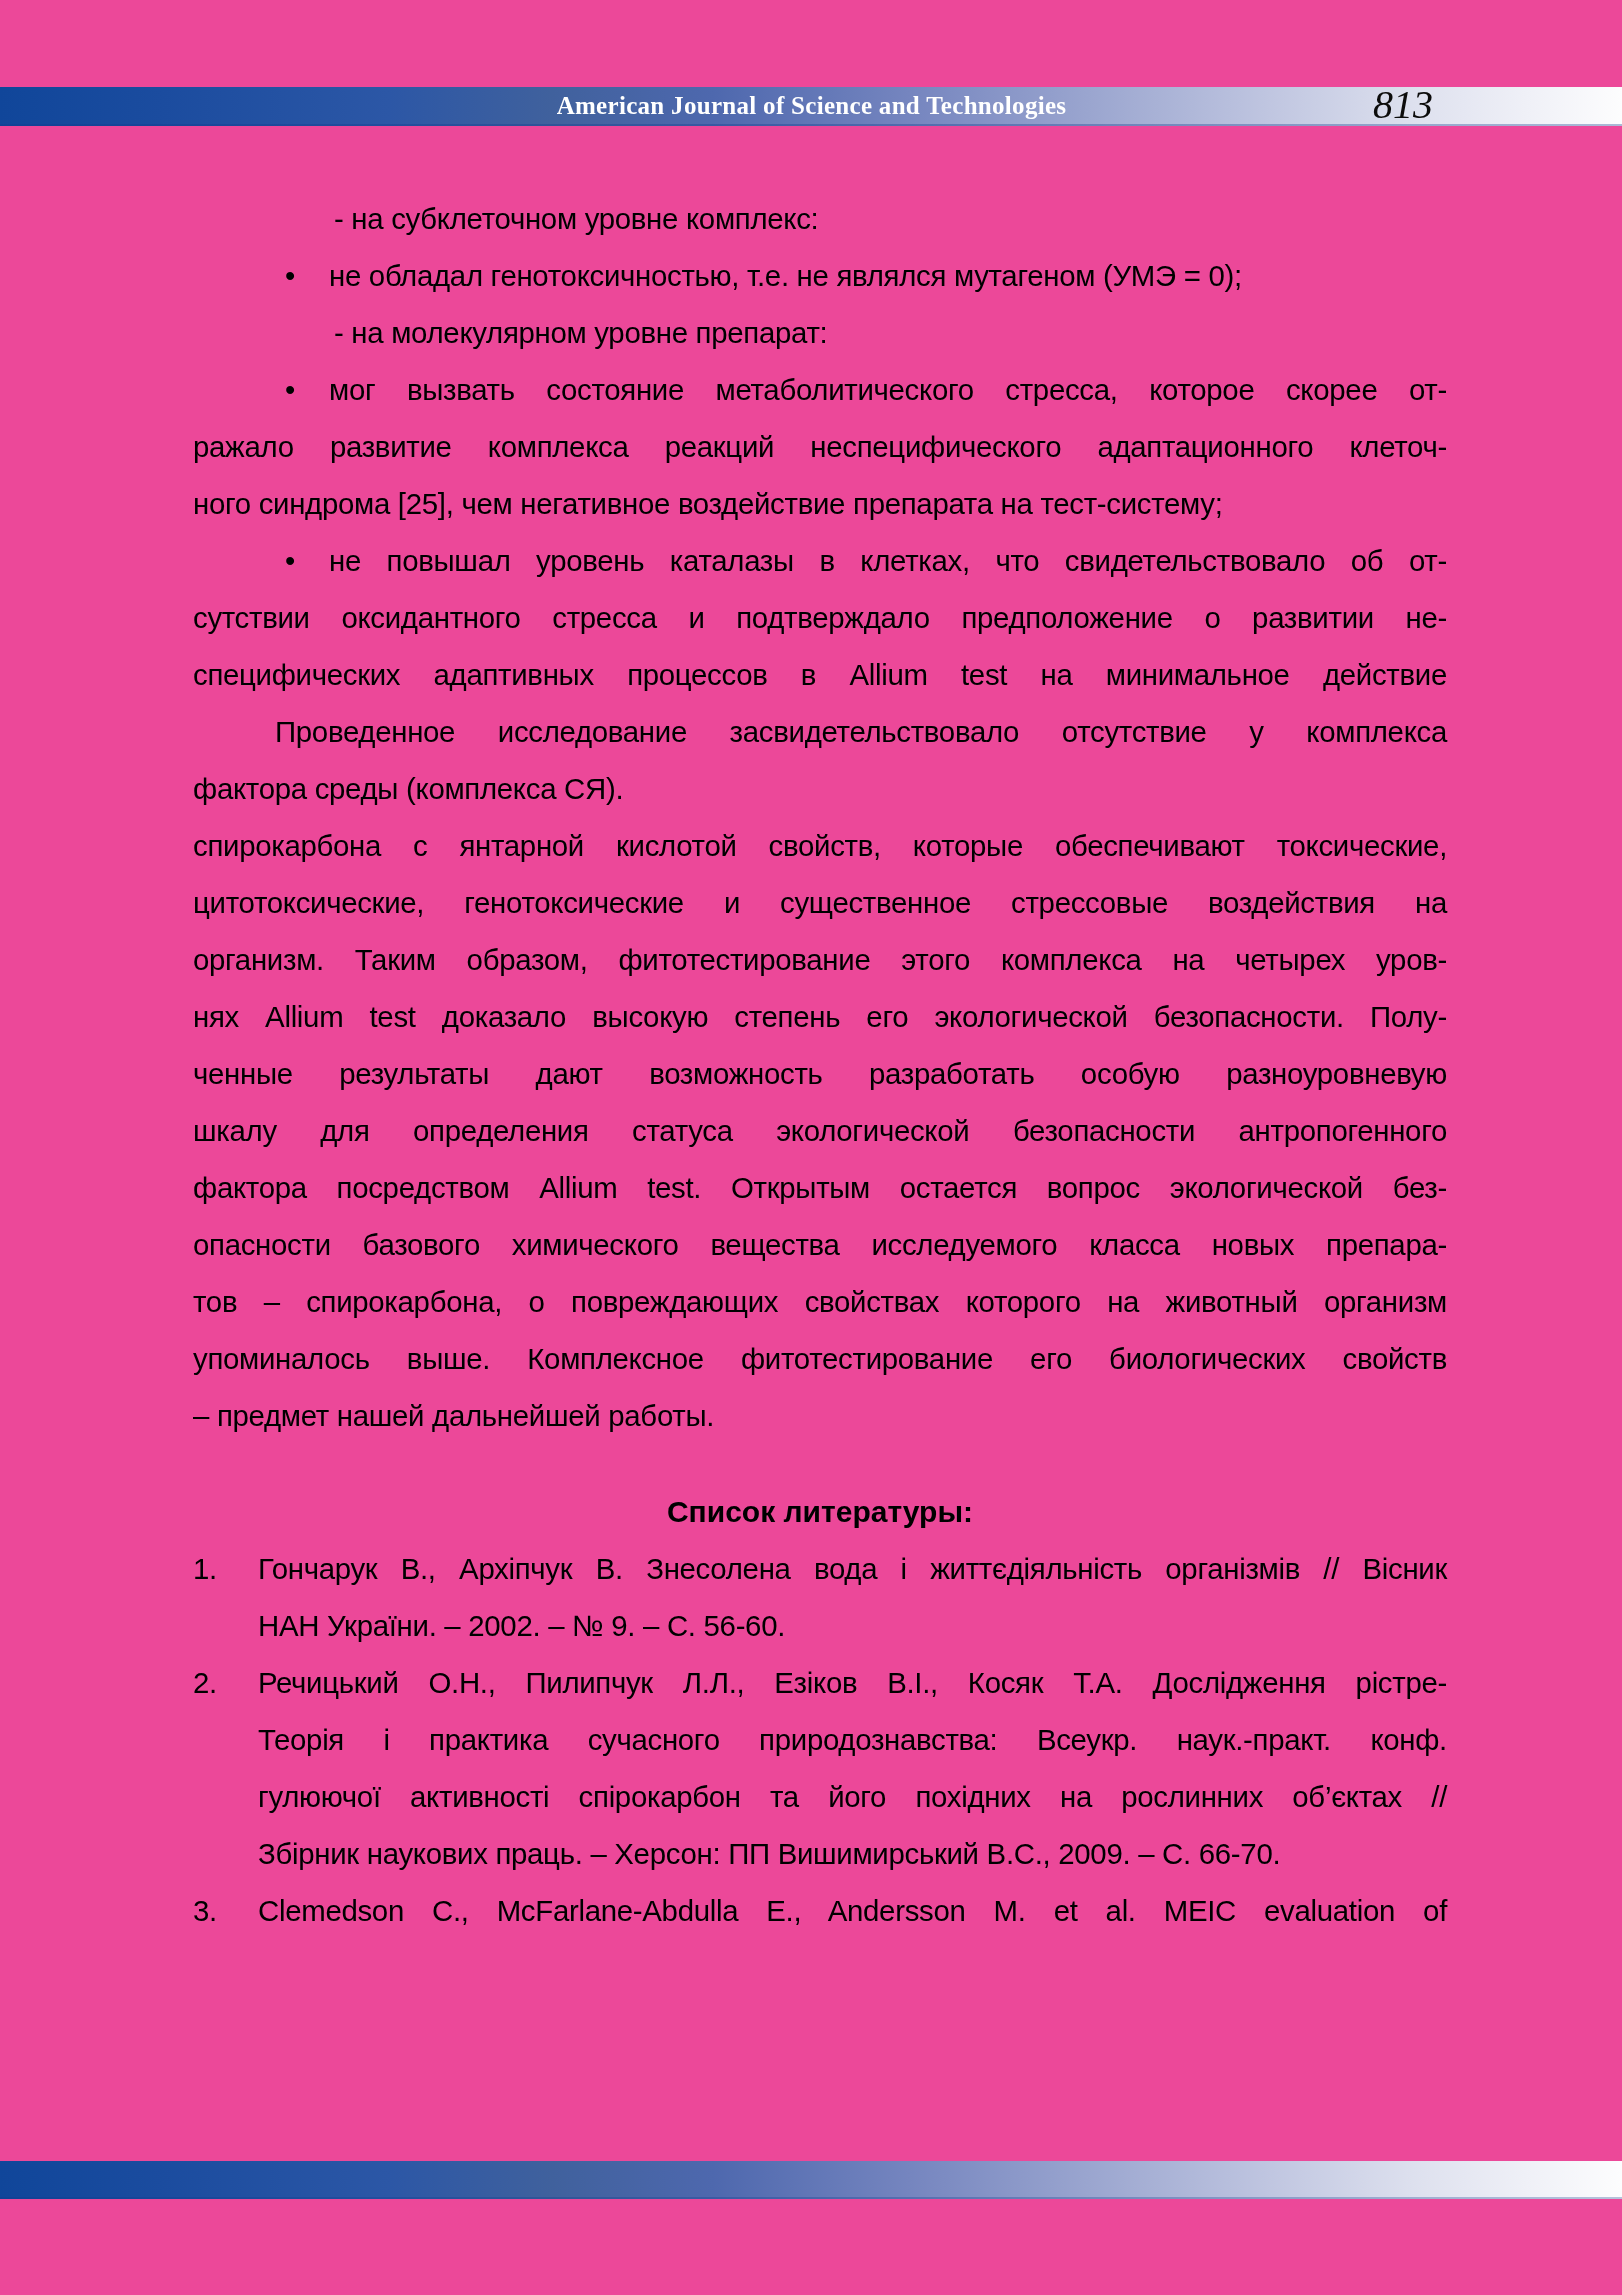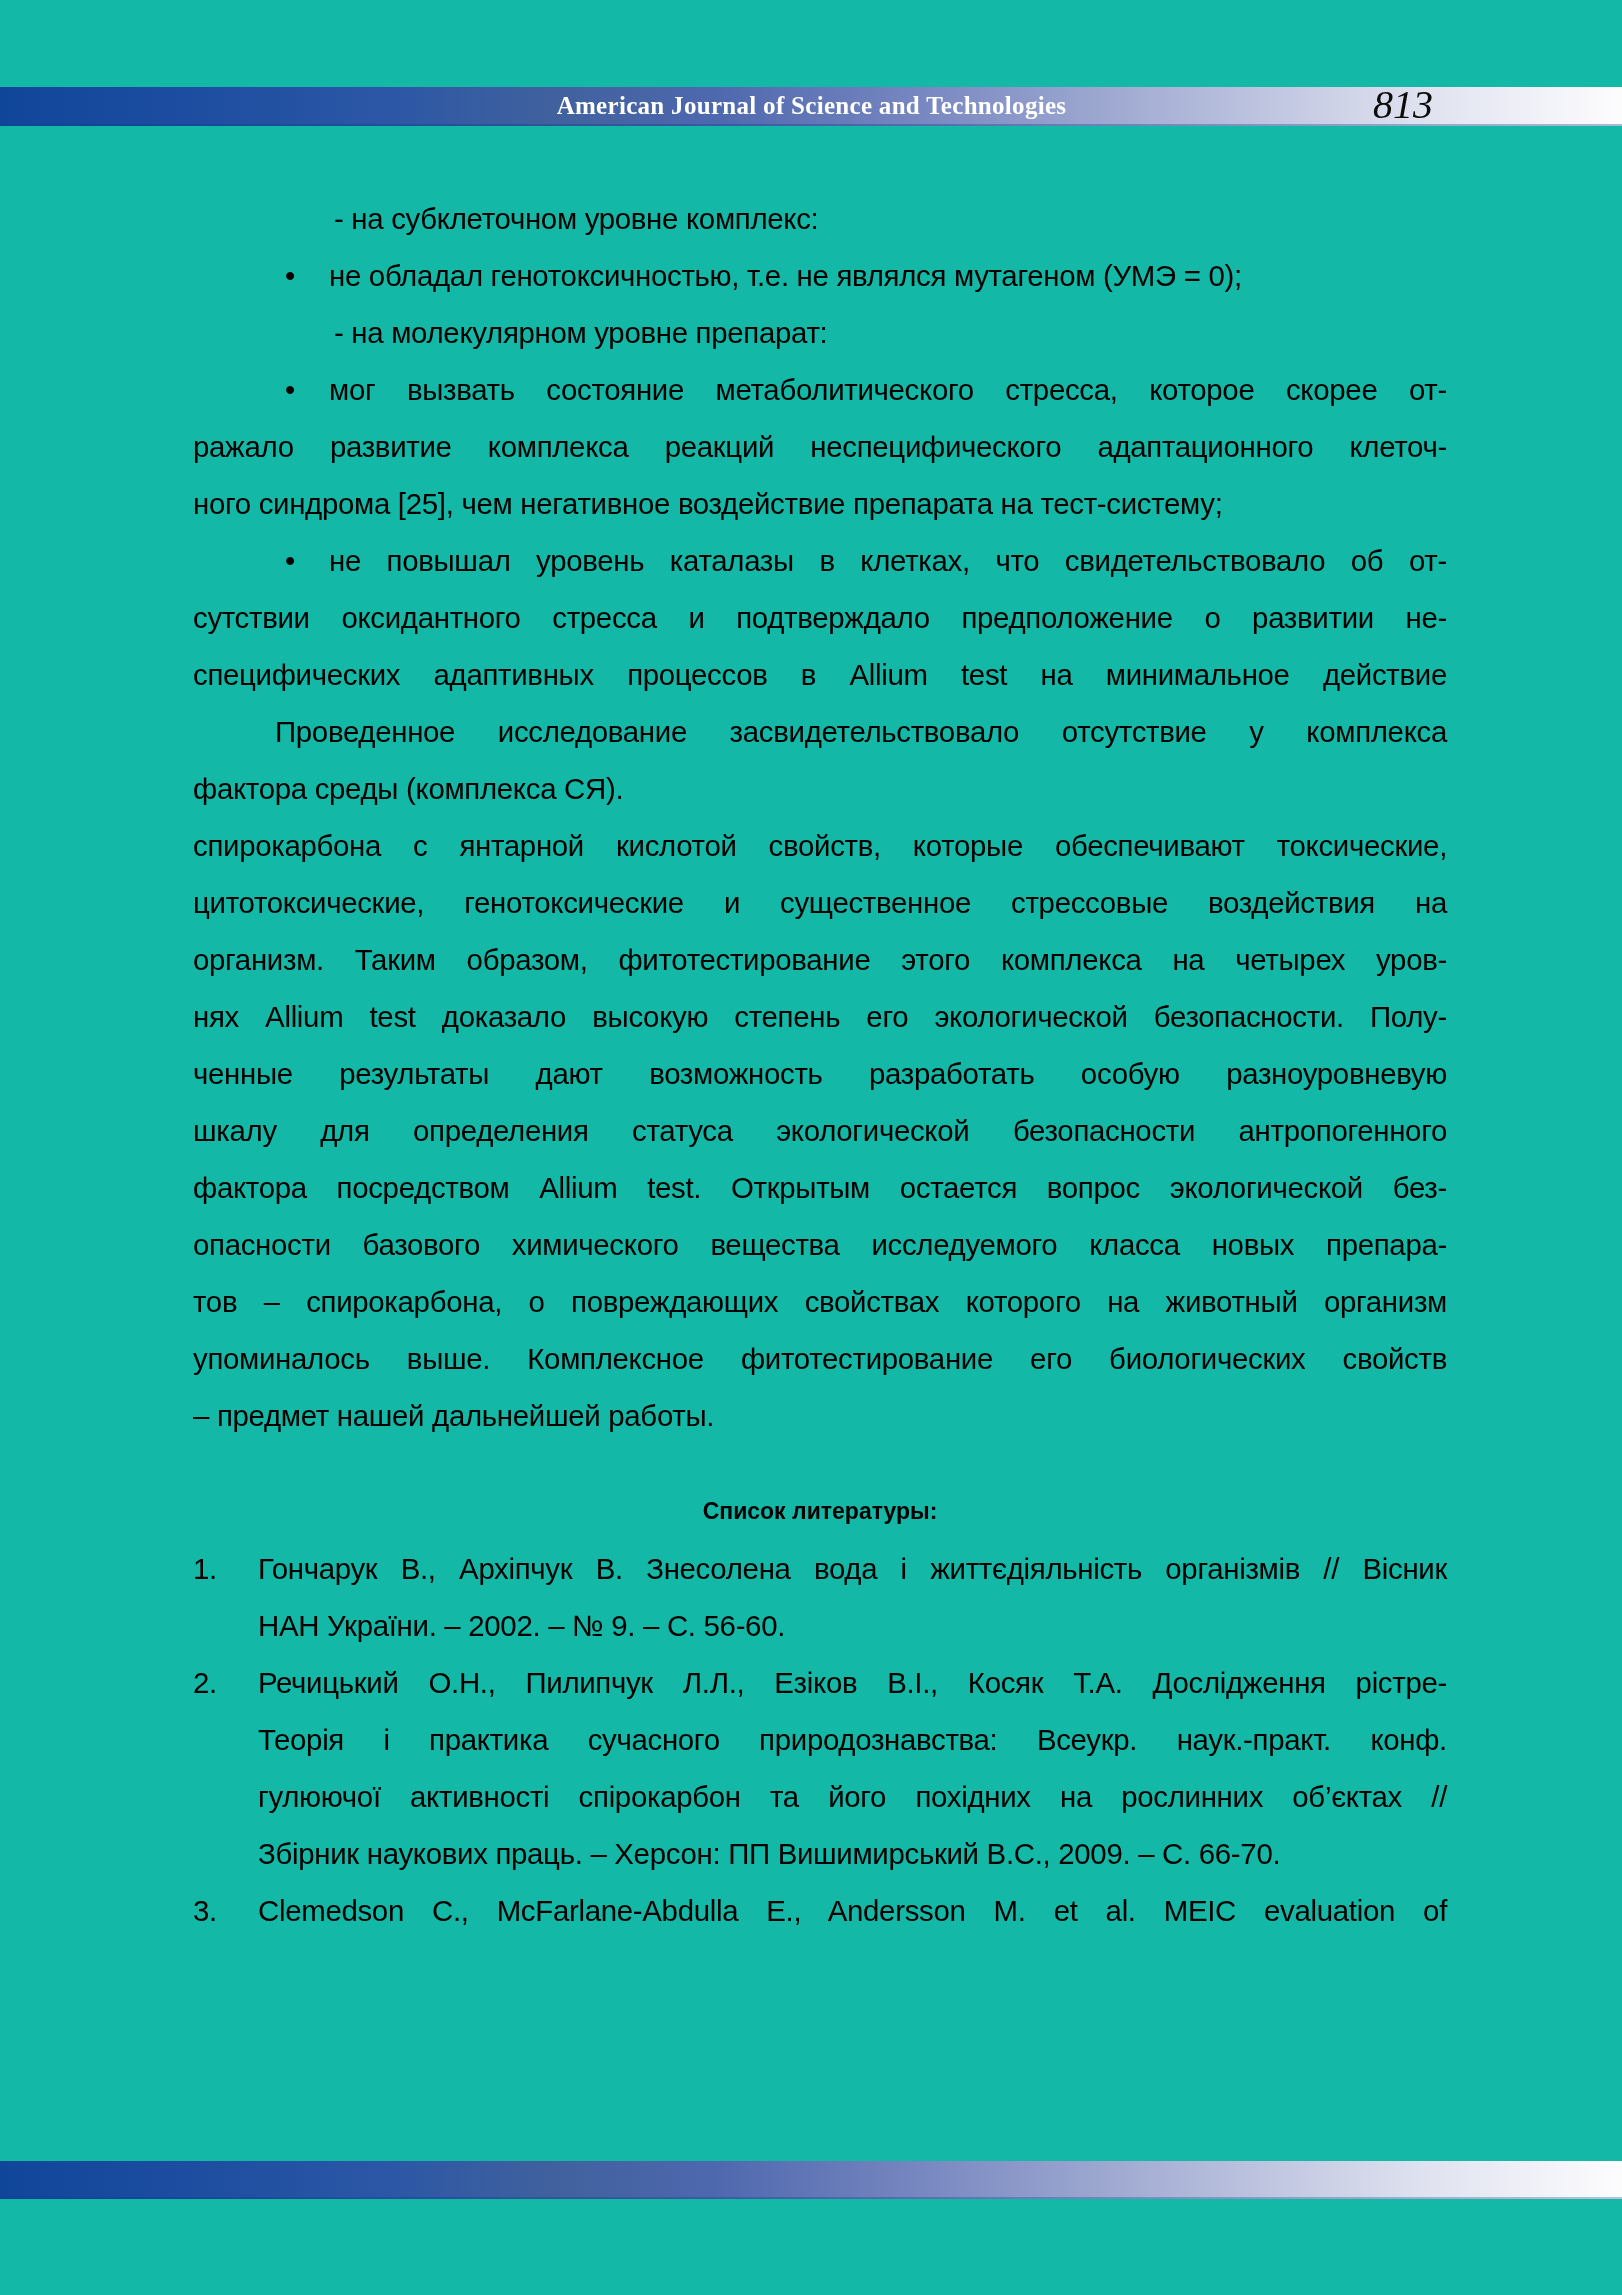--- a/index.html
+++ b/index.html
@@ -1,17 +1,17 @@
 <!DOCTYPE html>
 <html style="font-size:10.5px"><head>
 <meta charset="utf-8">
 <style>
   html,body { margin:0; padding:0; background:#888; }
   .page {
-    position:relative; width:1623px; height:2295px; background:#14b8a6;
+    position:relative; width:1623px; height:2295px; background:#ec4899;
     font-family:"Liberation Sans", sans-serif; color:#000; overflow:hidden;
   }
   
   .band {
     position:absolute; left:0; width:1623px;
     background:linear-gradient(90deg,
       #10469a 0%, #1b4c9f 10%, #2c57a6 24%, #40619d 34%, #4e68ae 44%,
       #7585bf 56%, #9aa5cf 67%, #bfc5e0 78%, #dde0ee 87%, #eff0f7 94%, #fdfdfe 100%);
   }
   .band-top    { top:87px; height:37px; border-bottom:2px solid rgba(16,60,140,0.35); }
@@ -37,21 +37,21 @@
   .l { text-align:left; }
   .dash   { padding-left:141px; }
   .pind   { padding-left:82px; }
   .bullet-line { padding-left:92px; }
   .blt { display:inline-block; }
   .sp  { display:inline-block; width:34px; }
   .num { display:inline-block; width:65px; text-align:left; }
   .cont { padding-left:65px; }
   .list-heading {
     margin-top:39px; text-align:center; font-weight:bold;
-    font-size:23px; letter-spacing:0;
+    font-size:30px; letter-spacing:0;
   }
   .it { font-style:italic; }
 </style>
 </head>
 <body>
 
 <div class="page">
 
   <div class="band band-top">
     <div class="journal-title">American Journal of Science and Technologies</div>

